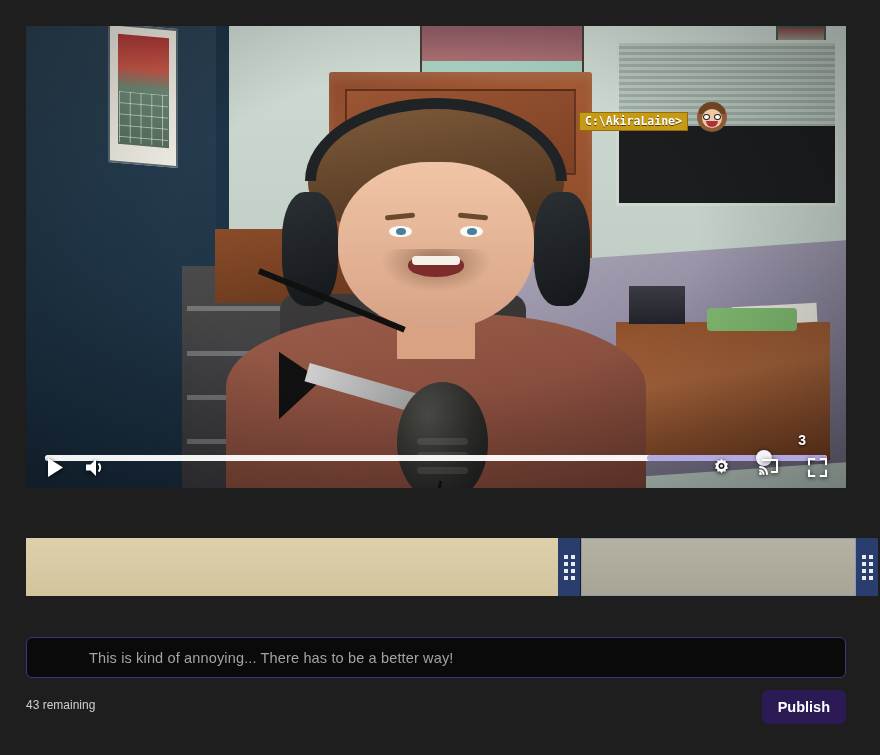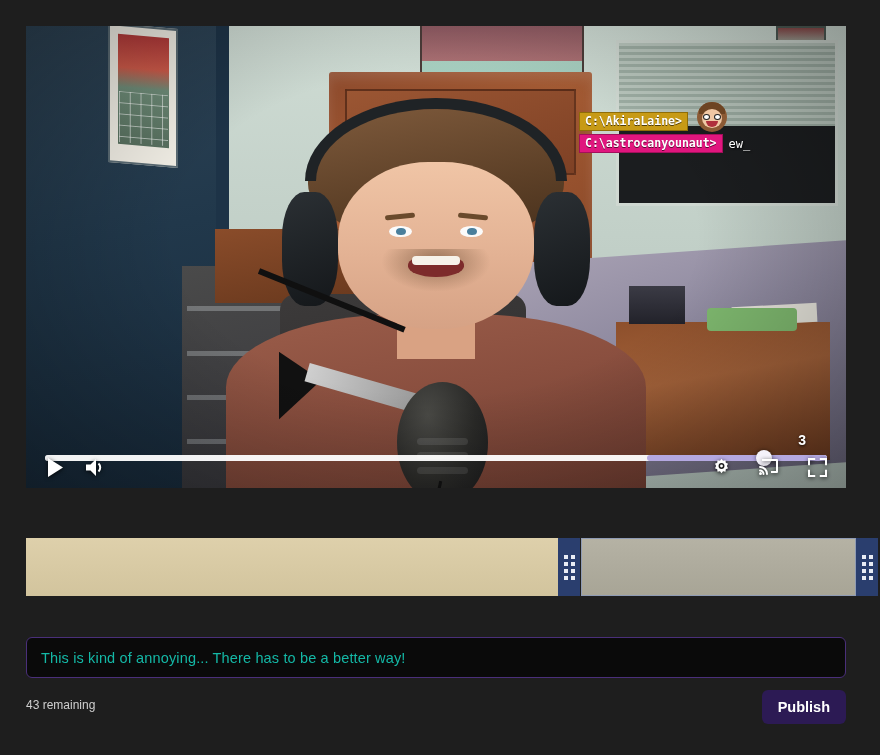--- a/index.html
+++ b/index.html
@@ -303,23 +303,24 @@
   }
   .grip i{ display:block; width:4px; height:4px; background:#e9ecf5; }
 
   
   .caption-box{
     position:absolute; left:26px; top:637px; width:820px; height:41px;
     background:#0a0a0a; border:1.5px solid #4a2f7a; border-radius:6px;
     display:flex; align-items:center; padding:0 14px;
   }
   .caption-text{
-    font-size:14.5px; color:#14b8a6; letter-spacing:.15px;
+    font-size:14.5px; color:#a3a3a3; letter-spacing:.15px;
     background:transparent; border:none; outline:none; width:100%;
     font-family:"Liberation Sans", sans-serif;
+    margin-left:48px;
   }
 
   
   .remaining{
     position:absolute; left:26px; top:698px;
     font-size:12px; color:#cfcfcf;
   }
   .publish{
     position:absolute; right:34px; top:690px;
     background:#2c1a54; color:#fff; border:none; border-radius:6px;
@@ -404,24 +405,20 @@
       </div>
 
       <div class="vignette"></div>
     </div>
 
     <div class="chat-overlay">
       <div class="chat-line">
         <span class="chat-badge gold">C:\AkiraLaine&gt;</span>
         <span class="chat-msg"></span>
       </div>
-      <div class="chat-line">
-        <span class="chat-badge pink">C:\astrocanyounaut&gt;</span>
-        <span class="chat-msg">ew_</span>
-      </div>
       <div class="chat-avatar">
         <div class="av-hair"></div>
         <div class="av-face"></div>
         <div class="av-eye l"></div>
         <div class="av-eye r"></div>
         <div class="av-mouth"></div>
       </div>
     </div>
 
     <div class="controls">

